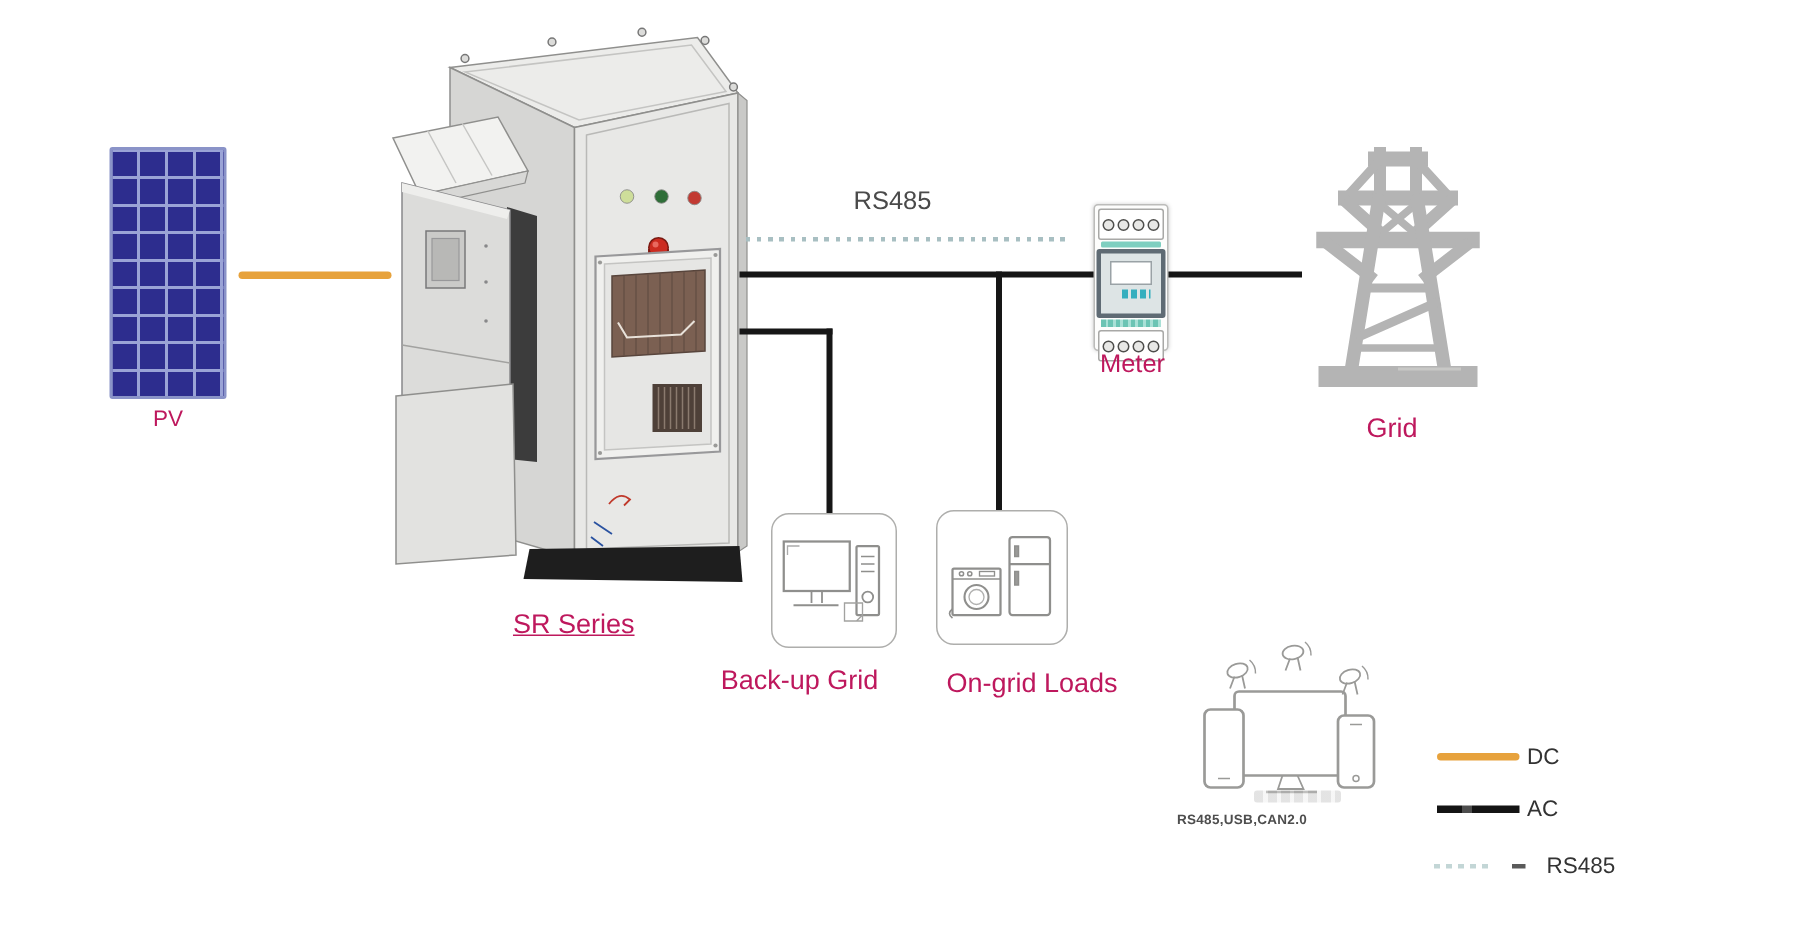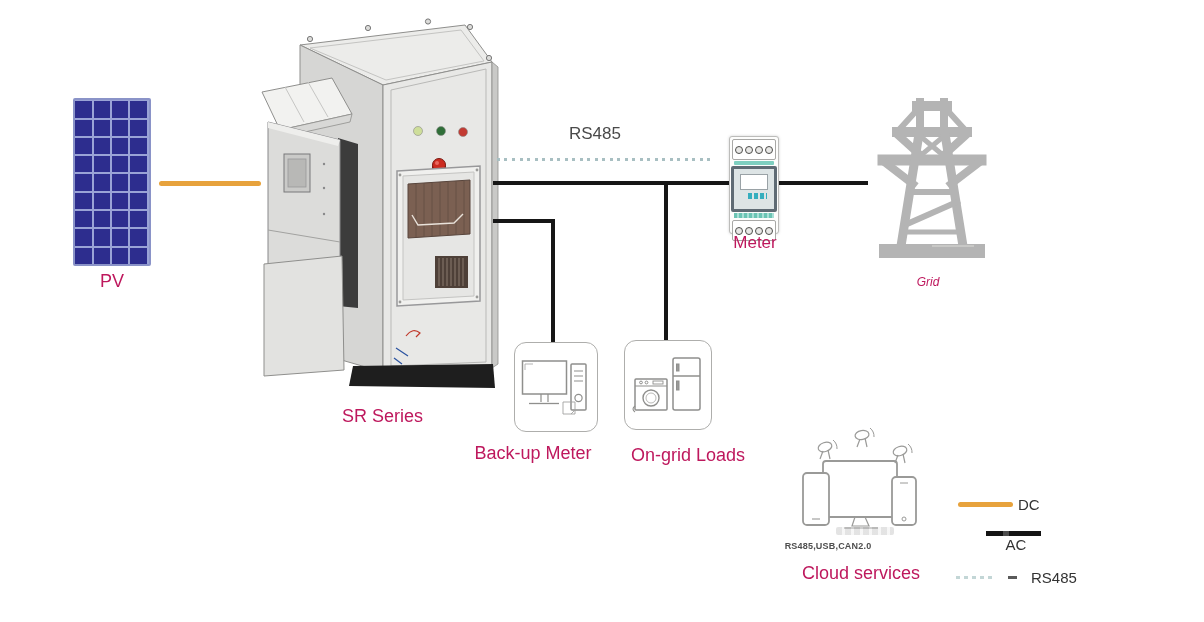--- a/index.html
+++ b/index.html
@@ -10,52 +10,52 @@
   .lbl{position:absolute;text-align:center;white-space:nowrap;color:#be185d;}
 
   
   .pv-panel{
     position:absolute;left:73px;top:98px;width:78px;height:168px;
     background-color:#2d2d8e;border:2px solid #8a93c8;border-radius:2px;box-sizing:border-box;
     background-image:
       repeating-linear-gradient(90deg, transparent 0 16.5px, #9aa3d6 16.5px 18.5px),
       repeating-linear-gradient(0deg, transparent 0 16.3px, #9aa3d6 16.3px 18.3px);
   }
-  .pv-label{left:73px;top:271px;width:78px;font-size:18px;}
+  .pv-label{left:73px;top:271px;width:78px;font-size:15px;}
 
   
   .dc-line{position:absolute;left:159px;top:181px;width:102px;height:5px;background:#e7a23c;border-radius:3px;}
   .rs485-line{position:absolute;left:497px;top:158px;width:215px;height:3px;
     background:repeating-linear-gradient(90deg,#a8bfc2 0 3px,transparent 3px 7.5px);}
   .rs485-label{left:555px;top:124px;width:80px;font-size:17px;color:#4a4a4a;}
   .ac-line-main{position:absolute;left:493px;top:181px;width:375px;height:4px;background:#161616;}
   .ac-branch-ongrid{position:absolute;left:664px;top:181px;width:4px;height:160px;background:#161616;}
   .ac-backup-h{position:absolute;left:493px;top:219px;width:62px;height:4px;background:#161616;}
   .ac-backup-v{position:absolute;left:551px;top:219px;width:4px;height:125px;background:#161616;}
 
   
   .cabinet{position:absolute;left:258px;top:18px;width:242px;height:382px;}
-  .sr-label{left:320px;top:406px;width:125px;font-size:18px;}
+  .sr-label{left:320px;top:406px;width:125px;font-size:18px;text-decoration:underline;}
 
   
   .meter{position:absolute;left:729px;top:136px;width:50px;height:98px;background:#fdfdfc;
     border:1px solid #bcbcba;border-radius:3px;box-sizing:border-box;box-shadow:0 0 3px rgba(0,0,0,.18);}
   .m-term{height:19px;margin:2px 2px 0 2px;border:1px solid #a8a8a6;border-radius:2px;background:#fff;
     display:flex;justify-content:space-evenly;align-items:center;}
   .m-term i{display:block;width:6px;height:6px;border:1.8px solid #4e4e4c;border-radius:50%;background:#e8e8e6;}
   .m-strip{height:4px;margin:1px 4px;background:#7ecfc0;border-radius:1px;}
   .m-strip2{height:5px;margin:1px 4px;background:repeating-linear-gradient(90deg,#6cc4b4 0 3px,#a9e0d6 3px 5px);}
   .m-body{margin:0 1px;border:3px solid #5f6b74;border-radius:2px;background:#dde4e5;height:40px;}
   .m-lcd{height:14px;margin:5px 6px 3px 6px;background:#ffffff;border:1px solid #9aa2a6;}
   .m-digits{height:6px;margin:0 7px 0 14px;background:repeating-linear-gradient(90deg,#35aebe 0 4px,transparent 4px 6px);}
   .meter-label{left:717px;top:233px;width:76px;font-size:17px;}
 
   
   .tower{position:absolute;left:873px;top:96px;width:118px;height:172px;}
-  .grid-label{left:896px;top:275px;width:64px;font-size:12px;font-style:italic;}
+  .grid-label{left:896px;top:275px;width:64px;font-size:18px;}
 
   
   .load-box{position:absolute;border:1.6px solid #aeaeac;border-radius:12px;background:#ffffff;
     display:flex;align-items:center;justify-content:center;box-sizing:border-box;}
   .backup-box{left:514px;top:342px;width:84px;height:90px;}
   .ongrid-box{left:624px;top:340px;width:88px;height:90px;}
   .backup-label{left:462px;top:443px;width:142px;font-size:18px;}
   .ongrid-label{left:603px;top:445px;width:142px;font-size:18px;text-align:right;}
 
   
@@ -63,21 +63,21 @@
   .scribble{position:absolute;left:836px;top:527px;width:58px;height:8px;opacity:.45;border-radius:2px;
     background:repeating-linear-gradient(90deg,#c2c2c2 0 6px,#ececec 6px 9px);}
   .cloud-protocols{left:768px;top:541px;width:120px;font-size:9px;font-weight:bold;color:#4e4e4e;letter-spacing:.2px;}
   .cloud-label{left:786px;top:563px;width:150px;font-size:18px;}
 
   
   .legend-row{position:absolute;display:flex;align-items:center;}
   .legend-row .txt{font-size:15px;color:#333;margin-left:5px;}
   .leg-dc{left:958px;top:496px;justify-content:space-between;}
   .leg-dc .sample{width:55px;height:5px;background:#e7a23c;border-radius:3px;}
-  .leg-ac{left:986px;top:531px;flex-direction:column;}
+  .leg-ac{left:958px;top:531px;}
   .leg-ac .sample{width:55px;height:5px;background:linear-gradient(90deg,#141414 0 30%,#4d4d4d 30% 42%,#141414 42% 100%);}
   .leg-rs{left:956px;top:569px;}
   .leg-rs .sample-faint{width:40px;height:3px;background:repeating-linear-gradient(90deg,#c3d6d6 0 4px,transparent 4px 8px);}
   .leg-rs .sample-dash{width:9px;height:2.5px;background:#5a5a5a;margin-left:12px;}
   .leg-rs .txt{margin-left:14px;}
 </style>
 </head>
 <body>
 
 <div class="stage">
@@ -213,21 +213,21 @@
         <path d="M4,12 V6 H12" stroke-width="0.9" stroke="#aaa"></path>
         <path d="M20,36 V44 M27,36 V44" stroke-width="1.2"></path>
         <path d="M8,45.5 H38" stroke-width="1.3"></path>
         <rect x="50" y="6" width="15" height="46" rx="1"></rect>
         <path d="M53,13 H62 M53,18 H62 M53,23 H62" stroke-width="1"></path>
         <circle cx="57.5" cy="40" r="3.6" stroke-width="1.2"></circle>
         <path d="M42,44 H54 V56 H42 Z M50,56 L54,52" stroke-width="0.9" stroke="#a2a2a0"></path>
       </g>
     </svg>
   </div>
-  <div class="lbl backup-label">Back-up Meter</div>
+  <div class="lbl backup-label">Back-up Grid</div>
 
   <div class="load-box ongrid-box">
     <svg width="74" height="58" viewBox="0 0 74 58">
       <g stroke="#8f8f8d" fill="none" stroke-width="1.5">
         <rect x="42" y="2" width="27" height="52" rx="2"></rect>
         <path d="M42,20 H69"></path>
         <rect x="45.5" y="8" width="2.5" height="7" stroke-width="1" fill="#9a9a98"></rect>
         <rect x="45.5" y="25" width="2.5" height="9" stroke-width="1" fill="#9a9a98"></rect>
         <rect x="4" y="23" width="32" height="31" rx="1"></rect>
         <path d="M4,30 H36" stroke-width="1"></path>
@@ -276,21 +276,20 @@
 
       <g stroke-width="1.8">
         <rect x="93" y="50" width="24" height="48" rx="4" fill="#ffffff"></rect>
         <path d="M101,56 H109" stroke-width="1"></path>
         <circle cx="105" cy="92" r="2" stroke-width="1"></circle>
       </g>
     </g>
   </svg>
   <div class="scribble"></div>
   <div class="lbl cloud-protocols">RS485,USB,CAN2.0</div>
-  <div class="lbl cloud-label">Cloud services</div>
 
   <div class="legend-row leg-dc">
     <div class="sample"></div>
     <span class="txt">DC</span>
   </div>
   <div class="legend-row leg-ac">
     <div class="sample"></div>
     <span class="txt">AC</span>
   </div>
   <div class="legend-row leg-rs">

